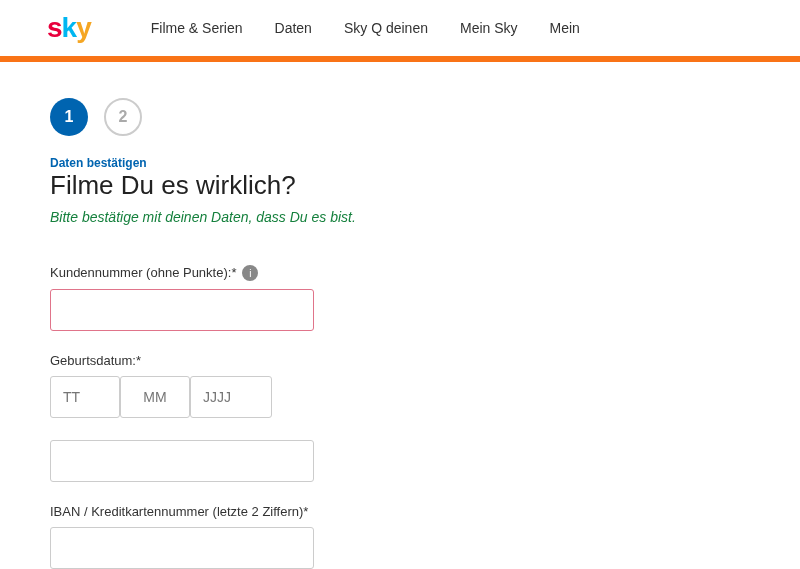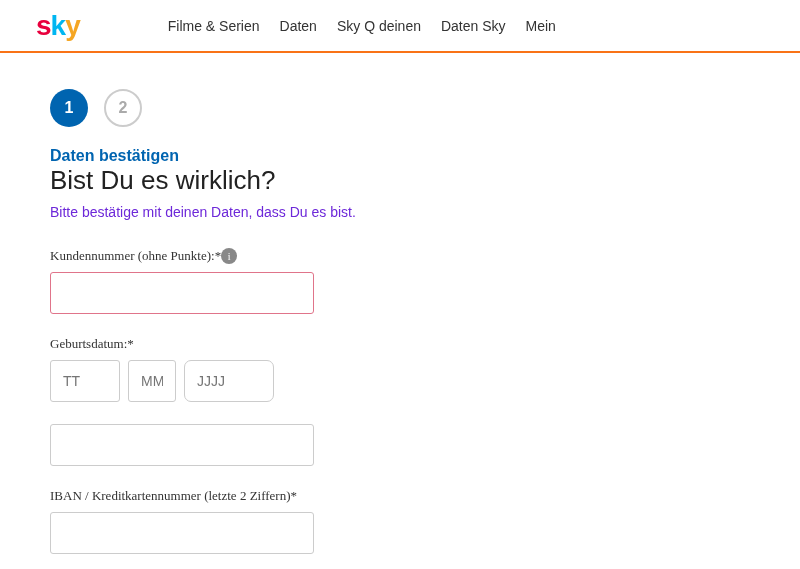--- a/index.html
+++ b/index.html
@@ -13,23 +13,23 @@
       background: #fff;
       color: #333;
       width: 800px;
       min-height: 569px;
     }
 
     
     .header {
       display: flex;
       align-items: center;
-      padding: 0 36px;
-      height: 53px;
-      border-bottom: 2px solid #f97316;
+      padding: 0 47px;
+      height: 62px;
+      border-bottom: 6px solid #f97316;
     }
 
     .logo {
       display: flex;
       align-items: center;
       margin-right: 60px;
     }
 
     .logo-text {
       font-size: 28px;
@@ -37,22 +37,21 @@
       letter-spacing: -1px;
     }
 
     .logo-s { color: #e8003d; }
     .logo-k { color: #00b6f1; }
     .logo-y { color: #f5a623; }
 
     .nav {
       display: flex;
       align-items: center;
-      gap: 20px;
-      margin-left: 28px;
+      gap: 32px;
     }
 
     .nav-item {
       font-size: 14px;
       color: #333;
       text-decoration: none;
       cursor: pointer;
       white-space: nowrap;
     }
 
@@ -86,51 +85,52 @@
       color: #fff;
     }
 
     .step-circle.inactive {
       background: #fff;
       color: #aaa;
       border: 2px solid #ccc;
     }
 
     .step-label {
-      font-size: 16px;
+      font-size: 12px;
       color: #0064b0;
       font-weight: 600;
       margin-top: 6px;
     }
 
     
     .page-title {
       font-size: 26px;
       font-weight: 400;
       color: #222;
       margin-bottom: 8px;
     }
 
     .page-subtitle {
       font-size: 14px;
-      color: #6d28d9;
-      margin-bottom: 28px;
+      color: #15803d;
+      margin-bottom: 40px;
+      font-style: italic;
     }
 
     
     .form-group {
       margin-bottom: 22px;
     }
 
     .form-label {
       display: flex;
+      gap: 6px;
       font-size: 13px;
       color: #333;
       margin-bottom: 8px;
-      font-family: Liberation Serif, serif;
     }
 
     .info-icon {
       width: 16px;
       height: 16px;
       border-radius: 50%;
       background: #888;
       color: #fff;
       font-size: 10px;
       display: inline-flex;
@@ -152,70 +152,69 @@
       background: #fff;
     }
 
     .form-input.normal {
       border-color: #ccc;
     }
 
     
     .date-fields {
       display: flex;
-      gap: 8px;
     }
 
     .date-field {
       height: 42px;
       border: 1px solid #ccc;
       border-radius: 3px;
       padding: 0 12px;
       font-size: 14px;
       color: #aaa;
       outline: none;
       background: #fff;
     }
 
     .date-field.dd { width: 70px; }
-    .date-field.mm { width: 48px; text-align: center; }
-    .date-field.yyyy { width: 90px; border-radius: 7px; }
+    .date-field.mm { width: 70px; text-align: center; }
+    .date-field.yyyy { width: 82px; }
   </style>
 </head>
 <body>
 
 <header class="header">
   <div class="logo">
     <span class="logo-text">
       <span class="logo-s">s</span><span class="logo-k">k</span><span class="logo-y">y</span>
     </span>
   </div>
   <nav class="nav">
     <a class="nav-item">Filme &amp; Serien</a>
     <a class="nav-item">Daten</a>
     <a class="nav-item">Sky Q deinen</a>
-    <a class="nav-item">Daten Sky</a>
+    <a class="nav-item">Mein Sky</a>
     <a class="nav-item">Mein</a>
   </nav>
 </header>
 
 <main class="main">
 
   <div class="steps">
     <div class="step-circle active">
       <span>1</span>
     </div>
     <div class="step-circle inactive">
       <span>2</span>
     </div>
   </div>
 
   <div class="step-label">Daten bestätigen</div>
 
-  <h1 class="page-title">Bist Du es wirklich?</h1>
+  <h1 class="page-title">Filme Du es wirklich?</h1>
   <p class="page-subtitle">Bitte bestätige mit deinen Daten, dass Du es bist.</p>
 
   <form>
 
     <div class="form-group">
       <label class="form-label">
         <span>Kundennummer (ohne Punkte):*</span>
         <span class="info-icon">i</span>
       </label>
       <input type="text" class="form-input" placeholder="" style="">

